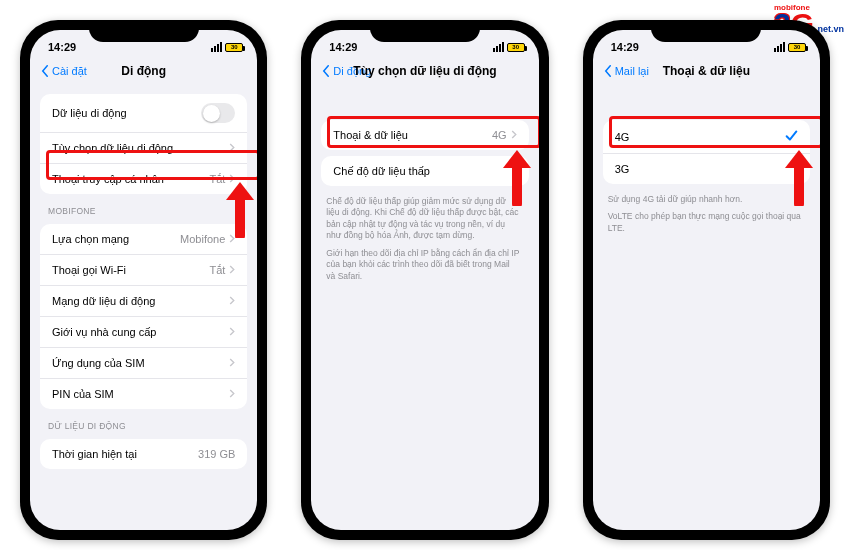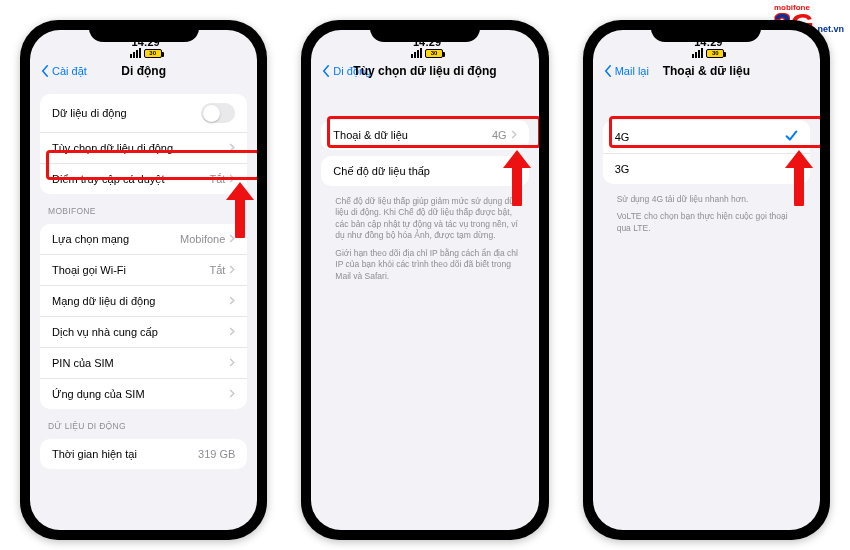--- a/index.html
+++ b/index.html
@@ -14,21 +14,21 @@
     position: absolute; top: 0; left: 50%; transform: translateX(-50%);
     width: 110px; height: 22px; background: #000; border-radius: 0 0 14px 14px; z-index: 20;
   }
   .screen {
     width: 100%; height: 100%; background: #f2f2f7; border-radius: 30px;
     overflow: hidden; position: relative; font-size: 10.5px; color: #000;
   }
 
   
   .status { display: flex; justify-content: space-between; align-items: center;
-            padding: 6px 14px 0 18px; height: 28px; font-size: 11px; font-weight: 600; flex-direction: column; }
+            padding: 6px 14px 0 18px; height: 28px; font-size: 11px; font-weight: 600; }
   .status .right { display: flex; align-items: center; gap: 3px; }
   .sigbars { display:inline-flex; align-items:flex-end; gap:1px; }
   .sigbars i { width:2px; background:#000; display:block; }
   .sigbars i:nth-child(1){height:4px} .sigbars i:nth-child(2){height:6px}
   .sigbars i:nth-child(3){height:8px} .sigbars i:nth-child(4){height:10px}
   .batt { width:18px; height:9px; border:1px solid #000; border-radius:2px; position:relative;
           background: #ffd60a; display:inline-flex; align-items:center; justify-content:center;
           font-size:6px; font-weight:700; }
   .batt:after { content:""; position:absolute; right:-3px; top:2px; width:2px; height:5px;
                 background:#000; border-radius:0 1px 1px 0; }
@@ -42,21 +42,21 @@
   
   .group { margin: 6px 10px; background:#fff; border-radius:10px; overflow:hidden; }
   .cell { display:flex; align-items:center; justify-content:space-between;
           padding: 9px 12px; border-bottom: .5px solid #e5e5ea; min-height:18px; }
   .cell:last-child { border-bottom:none; }
   .cell .label { color:#000; font-size:11px; }
   .cell .val { color:#8e8e93; font-size:11px; display:flex; align-items:center; gap:4px; }
   .chev { color:#c7c7cc; }
   .chev svg { width:6px; height:9px; }
   .check svg { width:13px; height:13px; }
-  .footer { color:#8e8e93; font-size:8.5px; padding: 4px 18px 2px 24px; line-height:1.35; }
+  .footer { color:#8e8e93; font-size:8.5px; padding: 4px 18px 2px 15px; line-height:1.35; }
   .header-cap { color:#8e8e93; font-size:8.5px; padding: 6px 18px 2px 18px; text-transform: uppercase; letter-spacing:.3px; }
 
   .toggle { width:34px; height:20px; border-radius:20px; background:#e9e9eb; position:relative; }
   .toggle.on { background:#34c759; }
   .toggle .knob { position:absolute; top:1.5px; left:1.5px; width:17px; height:17px; background:#fff;
                   border-radius:50%; box-shadow:0 1px 2px rgba(0,0,0,.25); }
   .toggle.on .knob { left:auto; right:1.5px; }
 
   
   .hl { position:absolute; border:3px solid #e11; border-radius:4px; pointer-events:none; }
@@ -123,21 +123,21 @@
               <span class="knob"></span>
             </span>
       </div>
       <div class="cell" style="position:relative;">
         <span class="label">Tùy chọn dữ liệu di động</span>
         <span class="chev"><svg viewBox="0 0 6 10">
                 <path d="M1 1l4 4-4 4" stroke="#c7c7cc" stroke-width="1.5" fill="none"></path>
               </svg></span>
       </div>
       <div class="cell">
-        <span class="label">Điểm truy cập cá duyệt</span>
+        <span class="label">Thoại truy cập cá nhân</span>
         <span class="val">
               <span>Tắt</span>
           <span class="chev"><svg viewBox="0 0 6 10">
                   <path d="M1 1l4 4-4 4" stroke="#c7c7cc" stroke-width="1.5" fill="none"></path>
                 </svg></span>
         </span>
       </div>
     </div>
 
     <div class="header-cap">MOBIFONE</div>
@@ -160,33 +160,33 @@
                 </svg></span>
             </span>
       </div>
       <div class="cell">
         <span class="label">Mạng dữ liệu di động</span>
         <span class="chev"><svg viewBox="0 0 6 10">
                 <path d="M1 1l4 4-4 4" stroke="#c7c7cc" stroke-width="1.5" fill="none"></path>
               </svg></span>
       </div>
       <div class="cell">
-        <span class="label">Dịch vụ nhà cung cấp</span>
+        <span class="label">Giới vụ nhà cung cấp</span>
+        <span class="chev"><svg viewBox="0 0 6 10">
+                <path d="M1 1l4 4-4 4" stroke="#c7c7cc" stroke-width="1.5" fill="none"></path>
+              </svg></span>
+      </div>
+      <div class="cell">
+        <span class="label">Ứng dụng của SIM</span>
         <span class="chev"><svg viewBox="0 0 6 10">
                 <path d="M1 1l4 4-4 4" stroke="#c7c7cc" stroke-width="1.5" fill="none"></path>
               </svg></span>
       </div>
       <div class="cell">
         <span class="label">PIN của SIM</span>
-        <span class="chev"><svg viewBox="0 0 6 10">
-                <path d="M1 1l4 4-4 4" stroke="#c7c7cc" stroke-width="1.5" fill="none"></path>
-              </svg></span>
-      </div>
-      <div class="cell">
-        <span class="label">Ứng dụng của SIM</span>
         <span class="chev"><svg viewBox="0 0 6 10">
                 <path d="M1 1l4 4-4 4" stroke="#c7c7cc" stroke-width="1.5" fill="none"></path>
               </svg></span>
       </div>
     </div>
 
 
     <div class="header-cap">DỮ LIỆU DI ĐỘNG</div>
     <div class="group">
       <div class="cell">
@@ -297,23 +297,23 @@
         <span class="check">
           <svg viewBox="0 0 16 16">
                 <path d="M2 9l4 4L14 3" stroke="#007aff" stroke-width="2.4" fill="none" stroke-linecap="round" stroke-linejoin="round"></path>
               </svg>
         </span>
       </div>
       <div class="cell">
         <span class="label">3G</span>
       </div>
     </div>
-    <div class="footer">Sử dụng 4G tải dữ liệu nhanh hơn.</div>
-
-    <div class="footer">VoLTE cho chọn bạn thực hiện cuộc gọi thoại qua LTE.</div>
+    <div class="footer">Sử dụng 4G tải dữ giúp nhanh hơn.</div>
+
+    <div class="footer">VoLTE cho phép bạn thực mạng cuộc gọi thoại qua LTE.</div>
 
     <div class="hl" style="top:86px; left:16px; width:214px; height:32px;"></div>
     <div class="arrow" style="top:116px; left:186px;">
       <svg viewBox="0 0 40 60">
             <path d="M20 58 L20 18" stroke="#e11" stroke-width="10" stroke-linecap="round"></path>
             <path d="M6 22 L20 4 L34 22 Z" fill="#e11"></path>
           </svg>
     </div>
   </div>
 </div>

